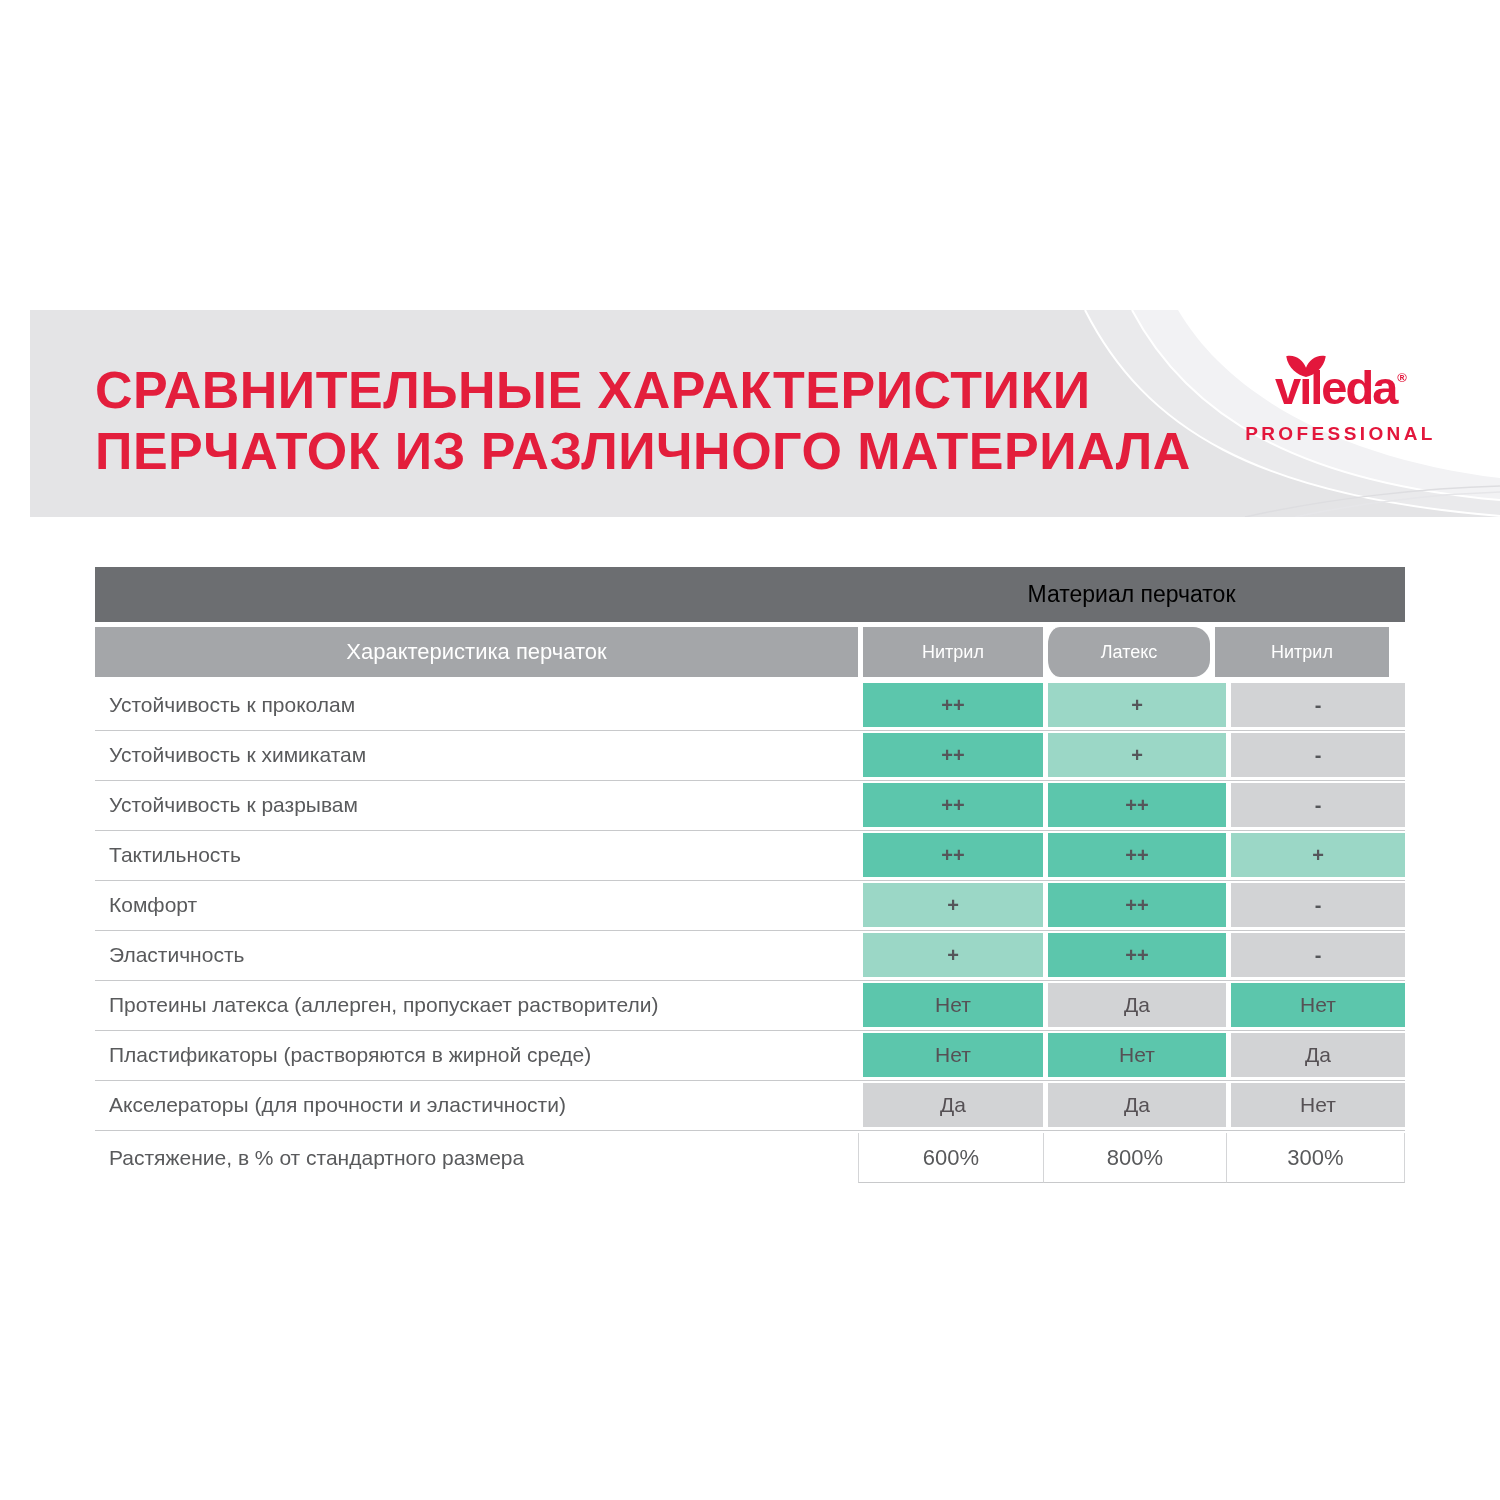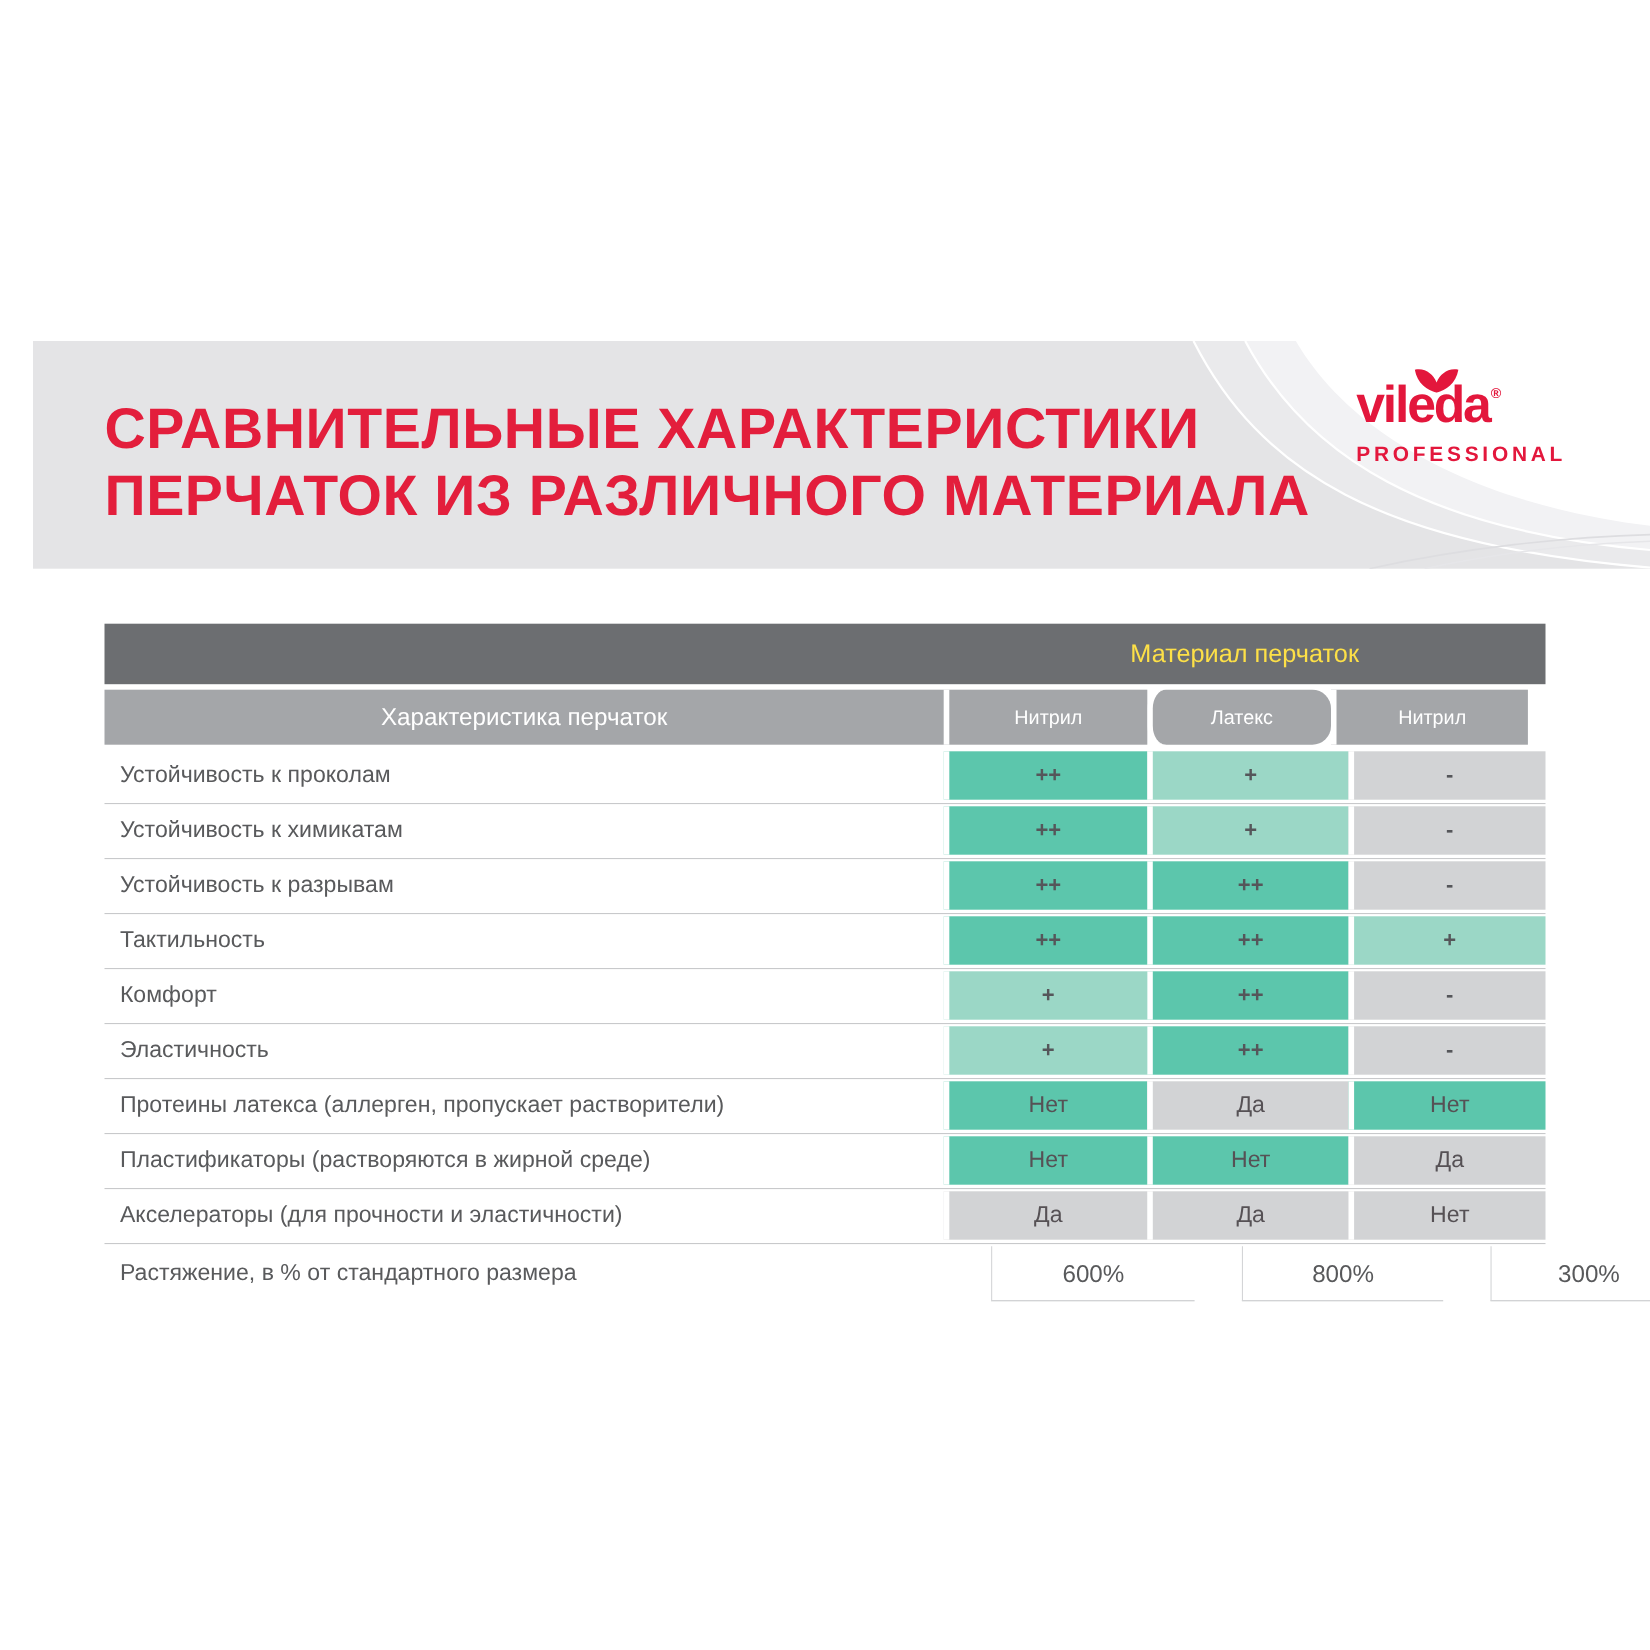--- a/index.html
+++ b/index.html
@@ -9,35 +9,35 @@
   }
   
   .banner{position:absolute;left:30px;top:310px;width:1470px;height:207px;background:#e4e4e6;}
   .swoosh{position:absolute;right:0;top:0;width:460px;height:207px;display:block;}
   .title{
     position:absolute;left:65px;top:50px;
     font-size:52px;font-weight:bold;line-height:61px;letter-spacing:.5px;
     color:#e31e3c;white-space:nowrap;
   }
   
-  .logo{position:absolute;left:1233px;top:334px;width:215px;text-align:left;z-index:5;}
+  .logo{position:absolute;left:1233px;top:354px;width:215px;text-align:center;z-index:5;}
   .leafwrap{position:absolute;left:52px;top:-2px;width:42px;height:25px;}
   .brand{
     position:relative;margin-top:16px;font-size:47px;font-weight:bold;letter-spacing:-2px;
     color:#e3173c;line-height:36px;
   }
   .reg{font-size:13px;position:relative;top:-22px;left:1px;letter-spacing:0;}
   .sub{margin-top:5px;font-size:19px;font-weight:bold;letter-spacing:3.4px;color:#e3173c;}
   
   .table{position:absolute;left:95px;top:567px;width:1310px;}
   .dark-head{height:55px;background:#6c6e71;position:relative;margin-bottom:5px;}
   .group-label{
     position:absolute;left:763px;right:0;top:0;height:100%;
     display:flex;align-items:center;justify-content:center;
-    color:#fde047;font-size:23px;
+    color:#000000;font-size:23px;
   }
   .light-head{display:flex;height:50px;margin-bottom:6px;}
   .label-head{
     width:763px;flex:none;background:#a4a6a9;color:#fff;font-size:22px;
     display:flex;align-items:center;justify-content:center;box-sizing:border-box;
   }
   .mat-head{
     flex:none;background:#a4a6a9;color:#fff;font-size:18px;
     border-left:5px solid #fff;box-sizing:border-box;
     display:flex;align-items:center;justify-content:center;
@@ -64,21 +64,20 @@
   .brow > :nth-child(4){width:179px;}
   .val.strong{background:#5cc6ac;}
   .val.light{background:#9bd7c6;}
   .val.gray{background:#d2d3d5;}
   .val.plain{background:#fff;color:#58595b;}
   .val.sym{font-weight:bold;font-size:20px;color:#55565a;}
   .brow.last .label{height:50px;}
   .brow.last .val{
     height:50px;border-left:1px solid #d4d5d7;border-bottom:1px solid #c8c9cb;
     font-size:22px;
-    margin-left:43px;
   }
   .brow.last .val:last-child{border-right:1px solid #d4d5d7;}
 </style>
 </head>
 <body>
 
 <div class="banner">
   <svg class="swoosh" viewBox="0 0 460 207" preserveAspectRatio="none" aria-hidden="true">
     <path d="M 45,0 C 105,118 215,186 460,206 L 460,0 Z" fill="#eaeaec"></path>
     <path d="M 45,0 C 105,118 215,186 460,206" fill="none" stroke="#ffffff" stroke-width="2"></path>

